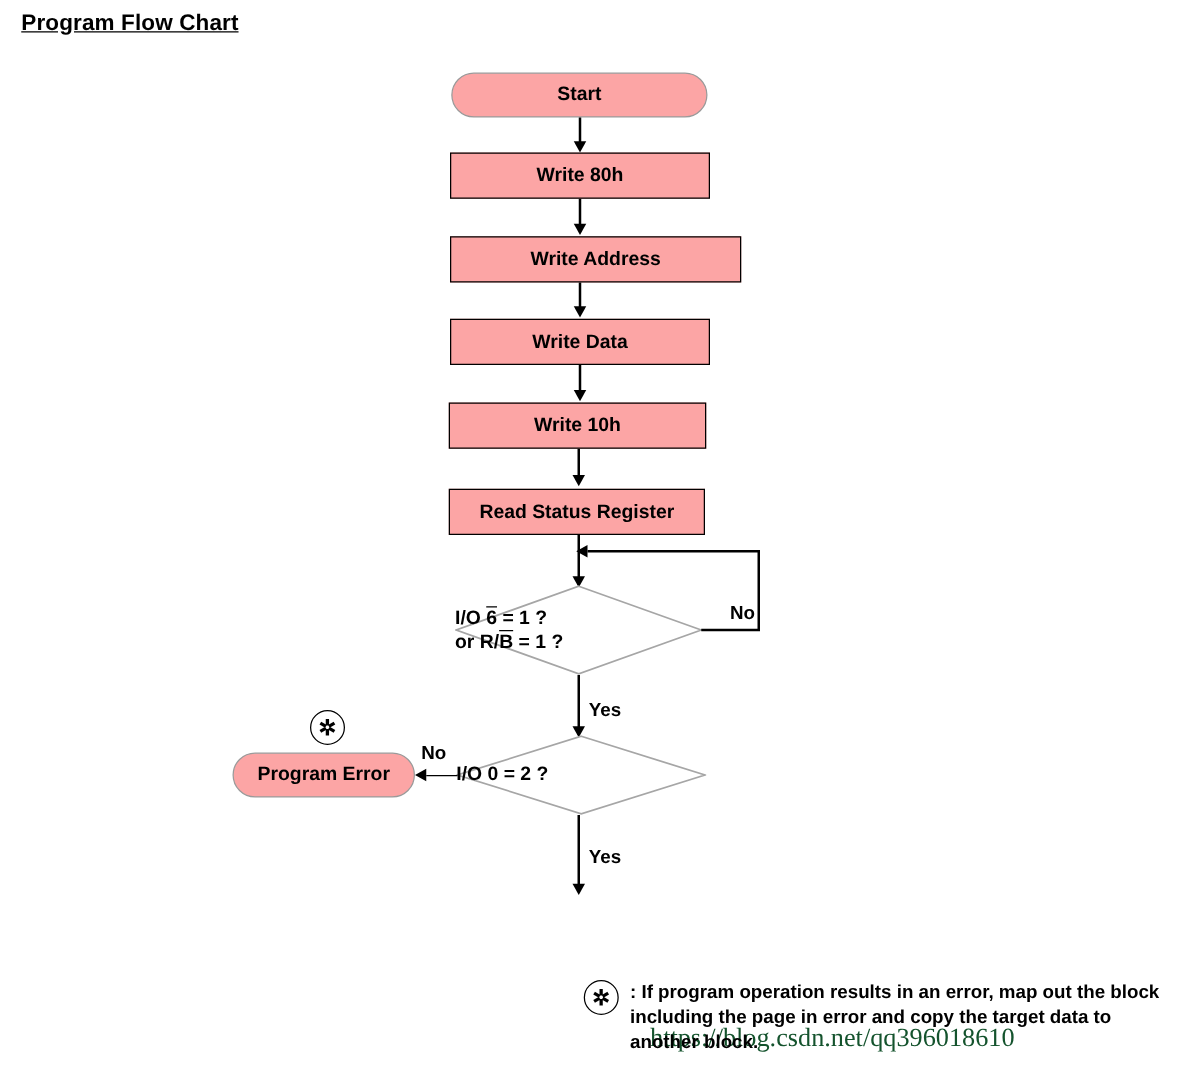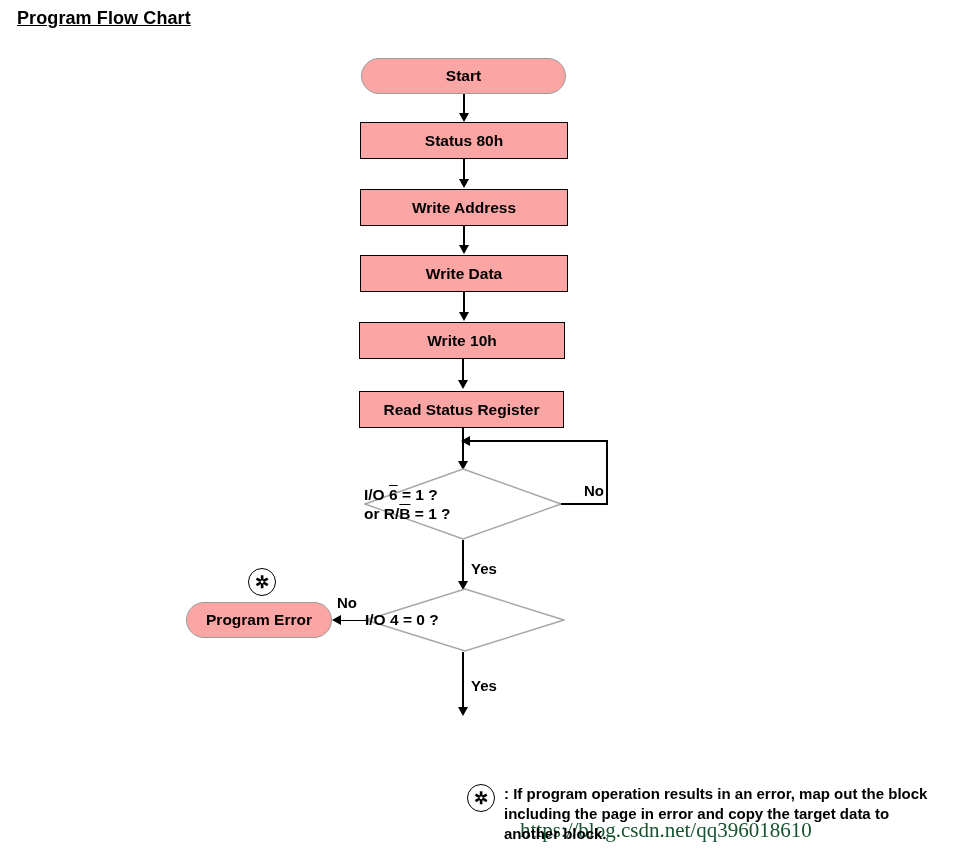--- a/index.html
+++ b/index.html
@@ -147,27 +147,27 @@
   <div class="page-title">Program Flow Chart</div>
 
   <div class="node terminal" style="left:361px; top:58px; width:205px; height:36px;">
     <span>Start</span>
   </div>
 
   <div class="vline" style="left:463px; top:94px; height:20px;"></div>
   <div class="arrow-down" style="left:458.5px; top:113px;"></div>
 
   <div class="node process" style="left:360px; top:122px; width:208px; height:37px;">
-    <span>Status 80h</span>
+    <span>Write 80h</span>
   </div>
 
   <div class="vline" style="left:463px; top:159px; height:21px;"></div>
   <div class="arrow-down" style="left:458.5px; top:179px;"></div>
 
-  <div class="node process" style="left:360px; top:189px; width:208px; height:37px;text-align:right;">
+  <div class="node process" style="left:360px; top:189px; width:233px; height:37px;text-align:right;">
     <span>Write Address</span>
   </div>
 
   <div class="vline" style="left:463px; top:226px; height:20px;"></div>
   <div class="arrow-down" style="left:458.5px; top:245px;"></div>
 
   <div class="node process" style="left:360px; top:255px; width:208px; height:37px;">
     <span>Write Data</span>
   </div>
 
@@ -205,21 +205,21 @@
   <div class="edge-label" style="left:584px; top:482px;">No</div>
 
   <div class="vline" style="left:462px; top:540px; height:48px;"></div>
   <div class="arrow-down" style="left:457.5px; top:581px;"></div>
   <div class="edge-label" style="left:471px; top:560px;">Yes</div>
 
   <div class="diamond-wrap" style="left:365px; top:588px; width:200px; height:64px;">
     <svg width="200" height="64" viewBox="0 0 200 64" aria-hidden="true">
       <polygon points="100,1 199,32 100,63 1,32" fill="#ffffff" stroke="#a6a6a6" stroke-width="1.4"></polygon>
     </svg>
-    <div class="diamond-label">I/O 4 = 0 ?</div>
+    <div class="diamond-label">I/O 0 = 2 ?</div>
   </div>
 
   <div class="hline" style="left:341px; top:619.5px; width:25px;"></div>
   <div class="arrow-left" style="left:332px; top:615px;"></div>
   <div class="edge-label" style="left:337px; top:594px;">No</div>
 
   <div class="asterisk-marker" style="left:248px; top:568px; width:28px; height:28px; font-size:17px;">✲</div>
 
   <div class="node terminal" style="left:186px; top:602px; width:146px; height:36px;">
     <span>Program Error</span>

